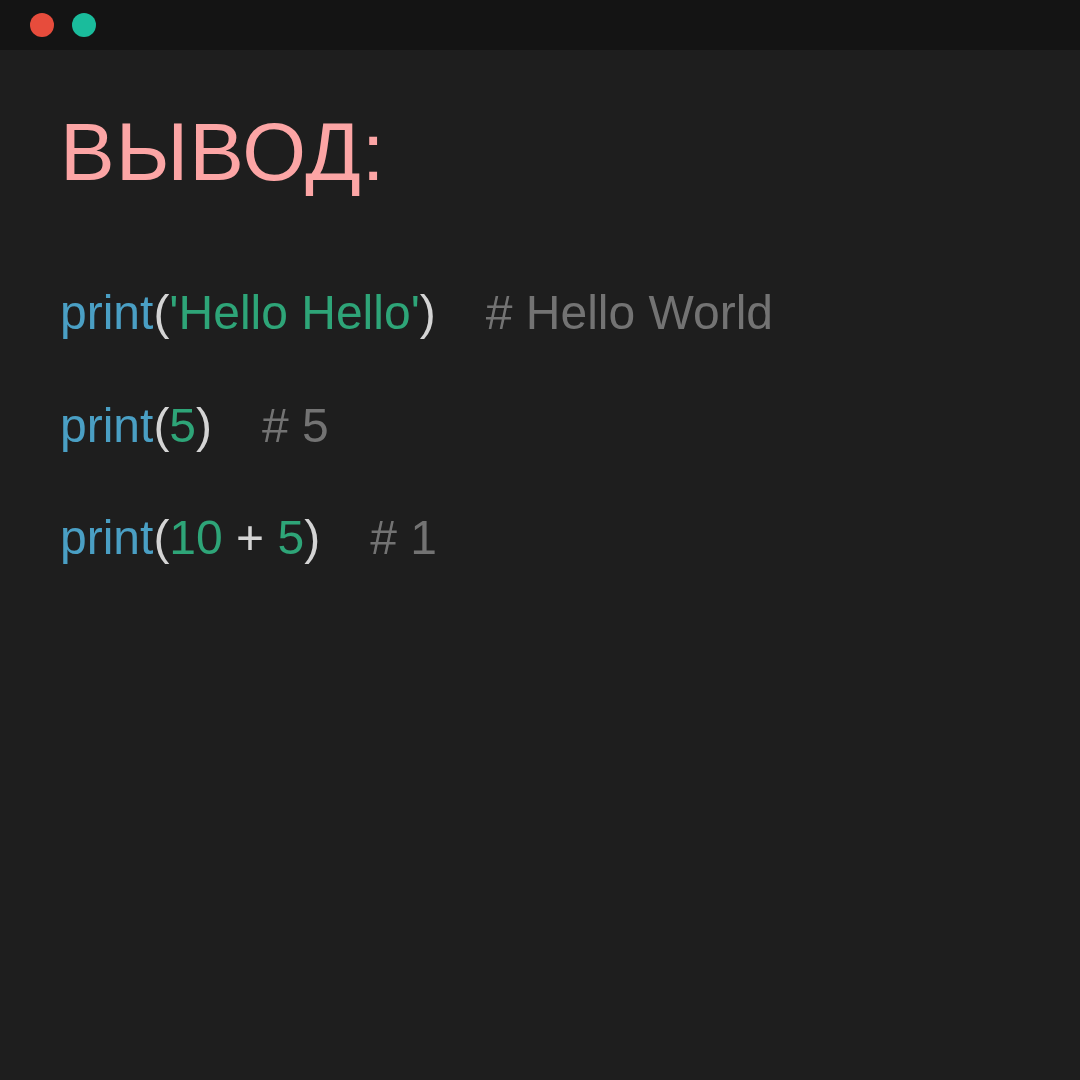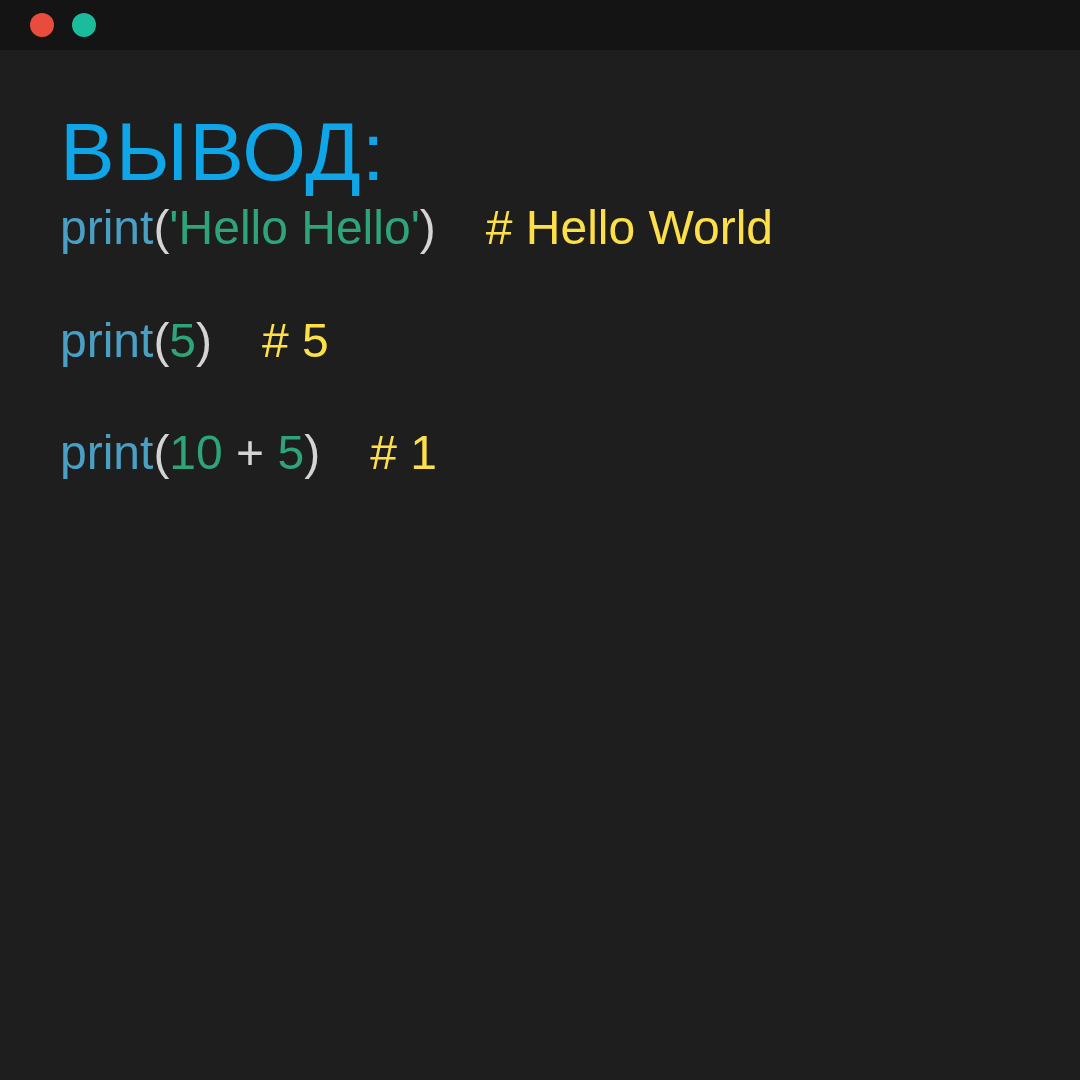--- a/index.html
+++ b/index.html
@@ -35,24 +35,25 @@
     .red {
       background: #e74c3c;
     }
     .green {
       background: #1abc9c;
     }
     .content {
       padding: 55px 50px 0 60px;
     }
     .heading {
-      color: #0ea5e9;
+      color: #fca5a5;
       font-size: 82px;
       font-weight: 400;
       letter-spacing: 1px;
+      margin-bottom: 85px;
     }
     .code-line {
       font-size: 48px;
       font-weight: 300;
       line-height: 1.2;
       margin-bottom: 55px;
       white-space: nowrap;
     }
     .tok-func {
       color: #4a9fc4;
@@ -63,21 +64,21 @@
     .tok-string {
       color: #2ea578;
     }
     .tok-num {
       color: #2ea578;
     }
     .tok-op {
       color: #d4d4d4;
     }
     .tok-comment {
-      color: #fde047;
+      color: #737373;
     }
     .gap {
       display: inline-block;
       width: 50px;
     }
   </style>
 </head>
 <body>
 
 <div class="window">

